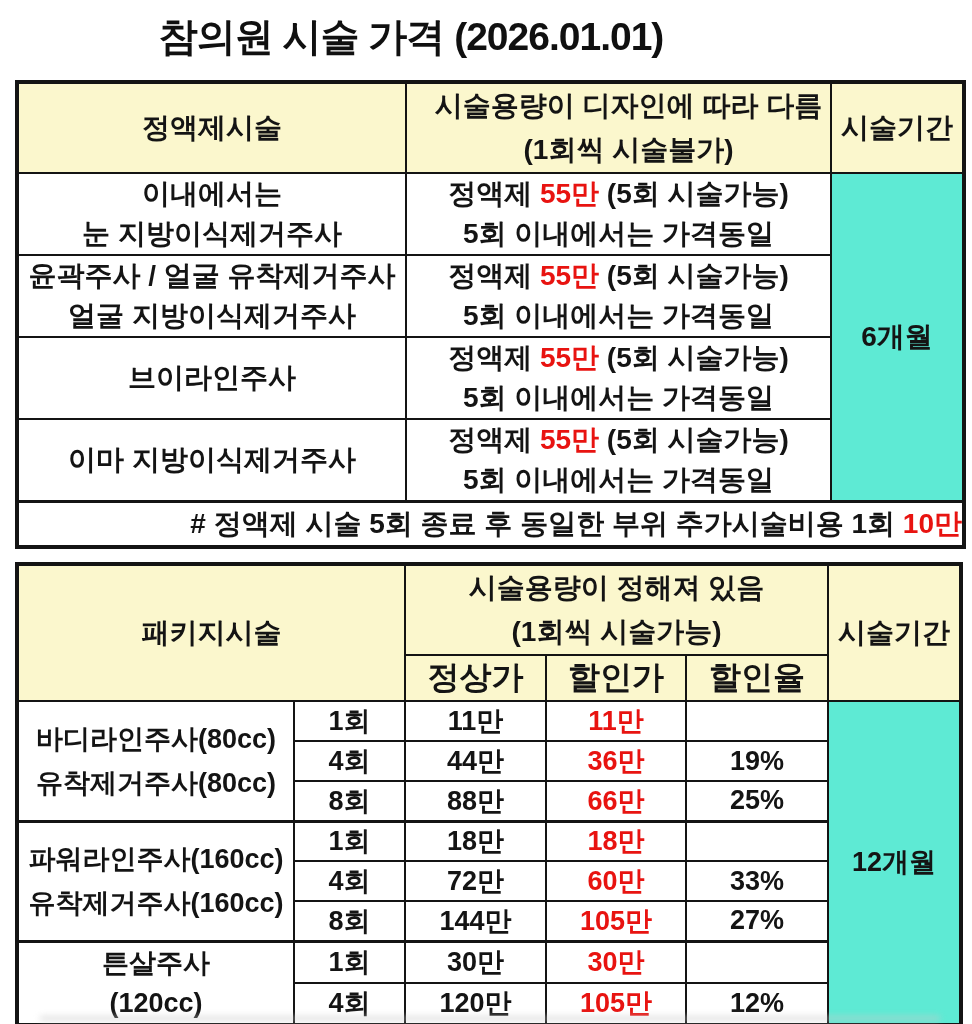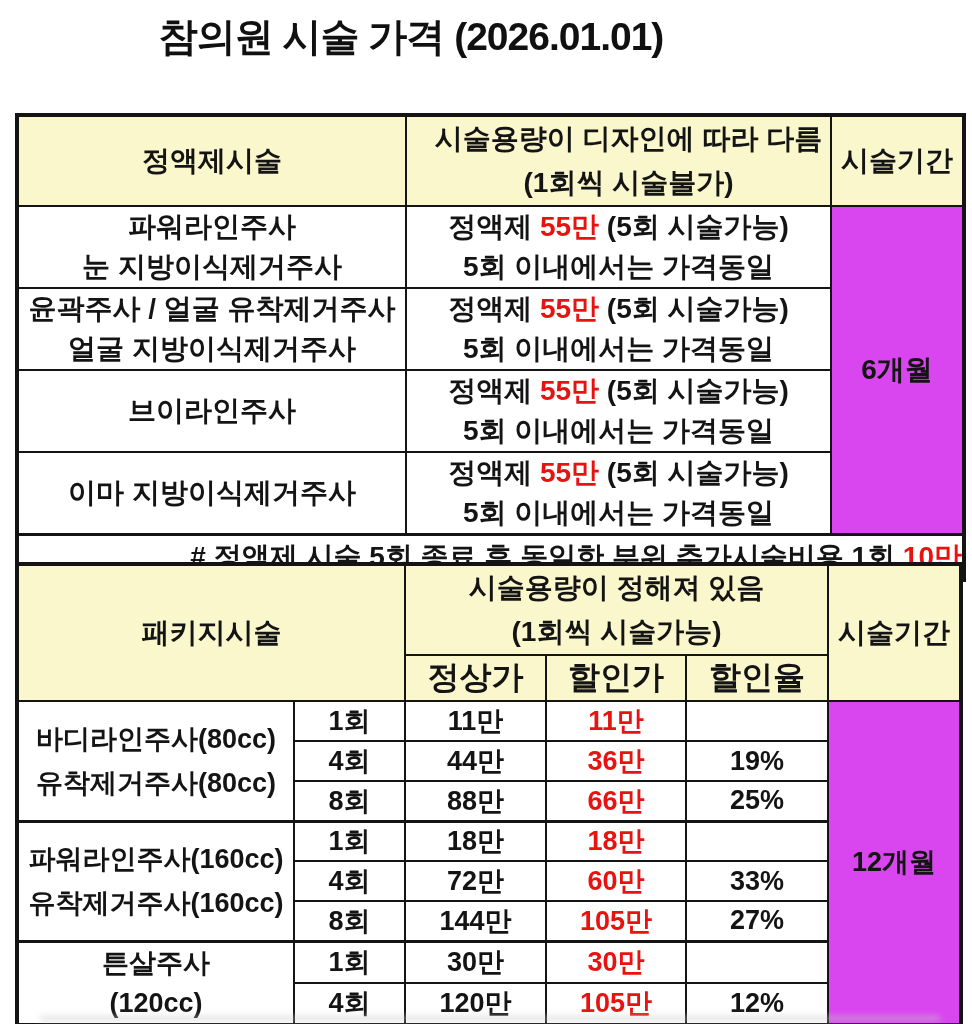--- a/index.html
+++ b/index.html
@@ -17,40 +17,40 @@
     border:4px solid #141414;
   }
   td,th{
     border:2px solid #141414;text-align:center;vertical-align:middle;
     padding:0;font-weight:700;font-size:28px;color:#141414;overflow:hidden;
   }
   .yellow{background:#fbf7cd;}
   .pre{white-space:pre-line;}
   .red{color:#e81310;}
   
-  .t1{left:15px;top:80px;width:947px;margin-top:33px;}
+  .t1{left:15px;top:80px;width:947px;}
   .t1 .hrow{height:82px;}
   .t1 .hrow .pre{line-height:44px;padding-left:20px;}
   .t1 .brow{height:81px;}
   .t1 .name{line-height:40px;}
   .t1 .fee div{line-height:40px;}
   .t1 .frow{height:45px;}
   .t1 .frow td{border-top:3px solid #141414;text-align:right;padding-left:9px;font-size:28px;}
   
   .t2{left:15px;top:562px;width:947px;}
   .t2 .hrow{height:82px;}
   .t2 .hrow .pre{line-height:44px;margin-top:44px;}
   .t2 .sub{height:40px;}
   .t2 .sub th{font-size:32px;}
   .t2 .prow{height:40px;}
   .t2 .prow td{font-size:27px;}
   .t2 .name2{line-height:44px;font-size:27px;}
   .t2 .name3{line-height:40px;font-size:27px;}
   .gsep{border-top:3px solid #141414 !important;}
-  .dur{font-size:28px;background:#d946ef;}
+  .dur{font-size:28px;background:#5eead4;}
   .bottom-smudge{
     position:absolute;left:40px;top:1016px;width:900px;height:5px;
     background:#c9c9c9;filter:blur(3px);opacity:.55;
   }
 </style>
 </head>
 <body>
 
 <div class="page-title">참의원 시술 가격 (2026.01.01)</div>
 
@@ -61,21 +61,21 @@
       <col style="width:133px">
     </colgroup>
   <tbody>
       <tr class="hrow">
     <th class="yellow">정액제시술</th>
     <th class="yellow pre">시술용량이 디자인에 따라 다름
 (1회씩 시술불가)</th>
     <th class="yellow">시술기간</th>
   </tr>
   <tr class="brow">
-    <td class="pre name">파워라인주사
+    <td class="pre name">이내에서는
 눈 지방이식제거주사</td>
     <td class="fee">
       <div><span>정액제 </span><span class="red">55만</span><span> (5회 시술가능)</span></div>
       <div>5회 이내에서는 가격동일</div>
     </td>
     <td rowspan="4" class="dur">6개월</td>
   </tr>
   <tr class="brow">
     <td class="pre name">윤곽주사 / 얼굴 유착제거주사
 얼굴 지방이식제거주사</td>

